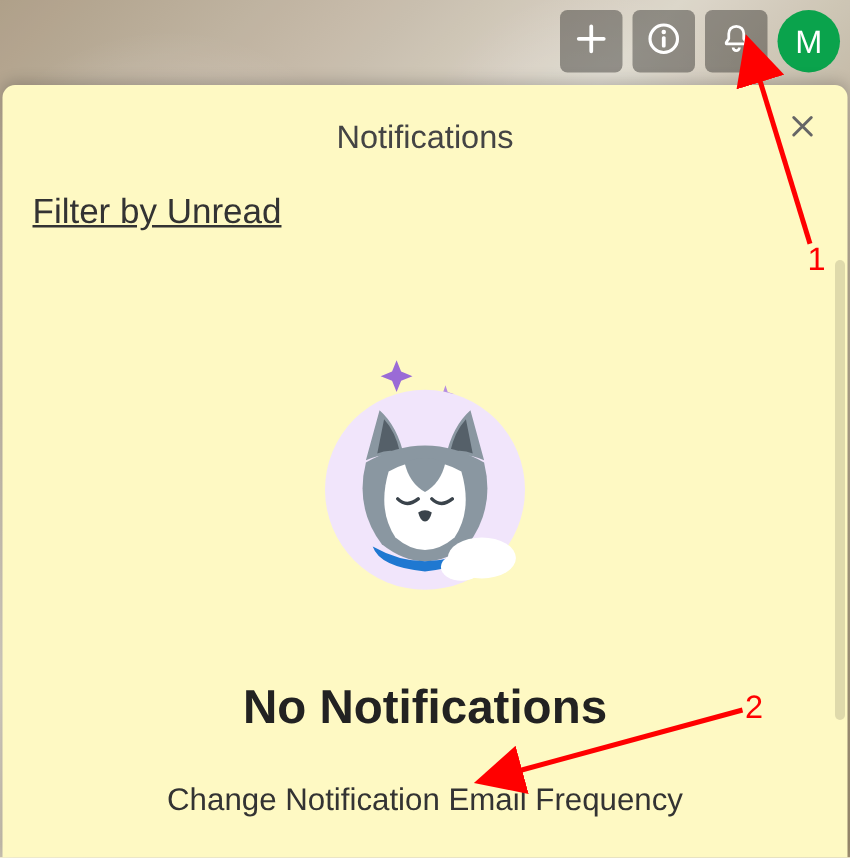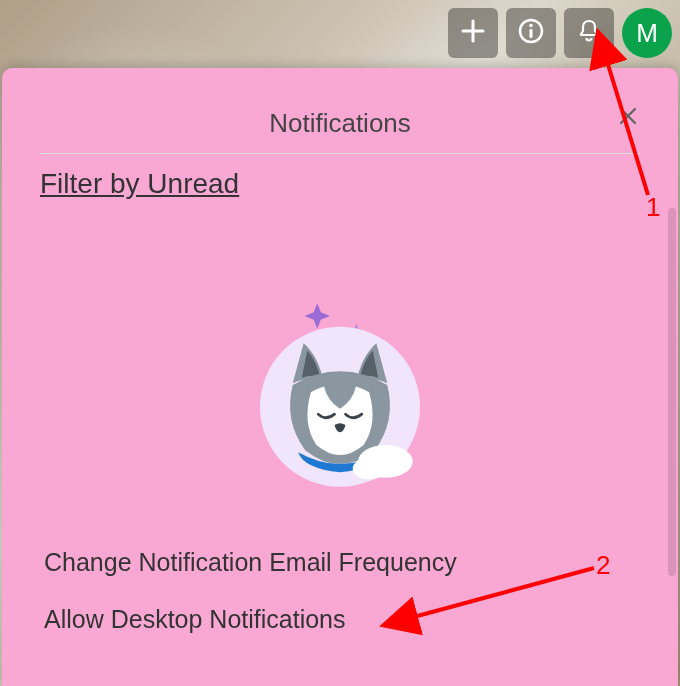--- a/index.html
+++ b/index.html
@@ -42,24 +42,24 @@
       color: #fff;
       display: flex; align-items: center; justify-content: center;
       font-size: 26px; font-weight: 500;
       cursor: pointer;
     }
 
     
     .panel {
       position: absolute;
       top: 68px; left: 2px; right: 2px; bottom: 0;
-      background: #f9a8d4;
+      background: #fef9c3;
       border-radius: 10px 10px 0 0;
       box-shadow: 0 -2px 12px rgba(0,0,0,0.2);
-      padding: 18px;
+      padding: 4px;
       display: flex; flex-direction: column;
     }
     .panel-header {
       position: relative;
       padding: 22px 20px 14px;
       text-align: center;
     }
     .panel-title {
       font-size: 26px;
       color: #444;
@@ -104,20 +104,21 @@
     }
     .links {
       align-self: stretch;
       padding: 24px 24px 0;
     }
     .link-row {
       font-size: 25px;
       color: #333;
       padding: 14px 0;
       cursor: pointer;
+      text-align: center;
     }
 
     
     .scroll-hint {
       position: absolute;
       right: 2px; top: 140px; bottom: 110px;
       width: 8px;
       background: rgba(0,0,0,0.12);
       border-radius: 4px;
     }
@@ -210,20 +211,21 @@
         <path d="M116 136 q8 8 18 0" fill="none" stroke="#3a434b" stroke-width="3" stroke-linecap="round"></path>
 
         <path d="M104 148 q6 -4 12 0 q-2 8 -6 8 q-4 0 -6 -8z" fill="#3a434b"></path>
 
         <path d="M64 178 q46 26 92 0 q-6 18 -46 22 q-40 -4 -46 -22z" fill="#1f78d1"></path>
 
         <ellipse cx="160" cy="188" rx="30" ry="18" fill="#fff"></ellipse>
         <ellipse cx="142" cy="196" rx="18" ry="12" fill="#fff"></ellipse>
       </svg>
     </div>
+    <div class="empty-title">No Notifications</div>
     <div class="links">
       <div class="link-row">Change Notification Email Frequency</div>
       <div class="link-row">Allow Desktop Notifications</div>
     </div>
   </div>
 
   <div class="scroll-hint"></div>
 </div>
 
 <div class="annot">

